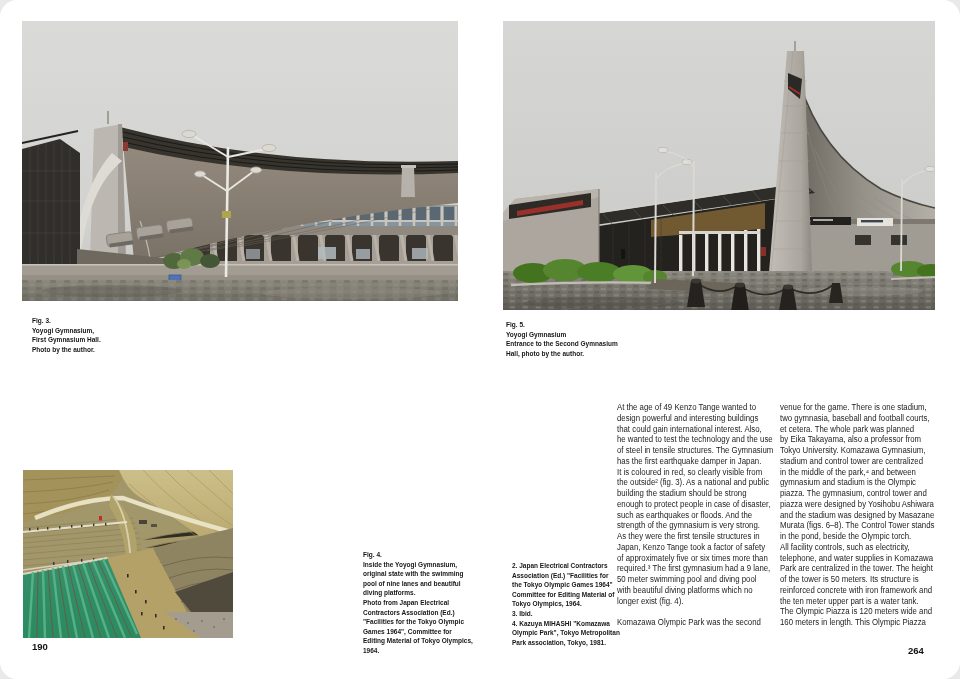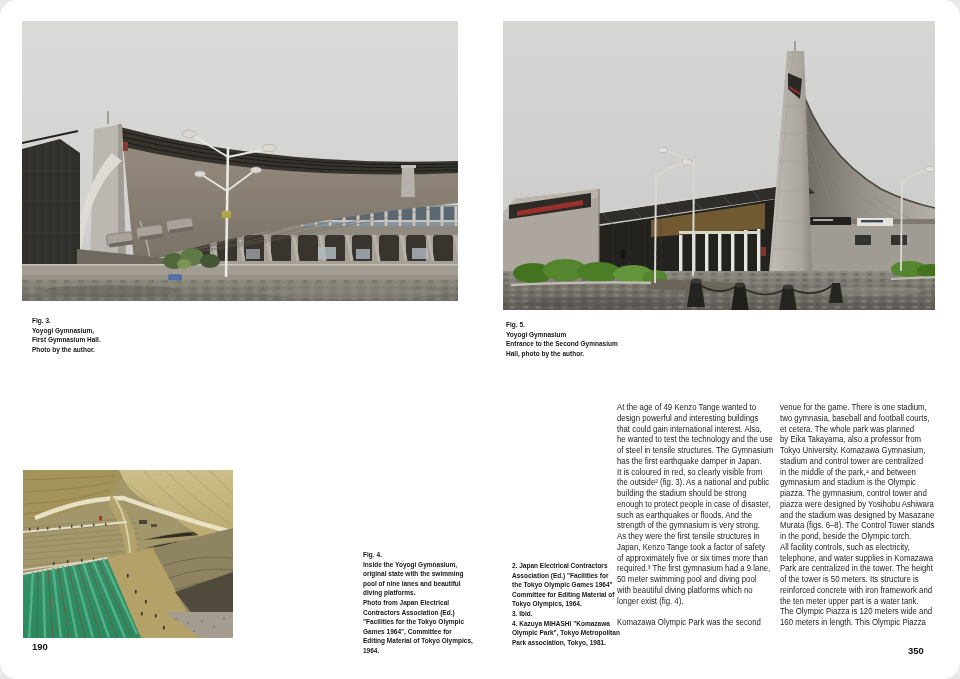--- a/index.html
+++ b/index.html
@@ -512,14 +512,14 @@
 All facility controls, such as electricity,
 telephone, and water supplies in Komazawa
 Park are centralized in the tower. The height
 of the tower is 50 meters. Its structure is
 reinforced concrete with iron framework and
 the ten meter upper part is a water tank.
 The Olympic Piazza is 120 meters wide and
 160 meters in length. This Olympic Piazza</div>
 
   <div class="pagenum pn-left">190</div>
-  <div class="pagenum pn-right">350</div>
+  <div class="pagenum pn-right">264</div>
 </div>
 
 </body></html>

